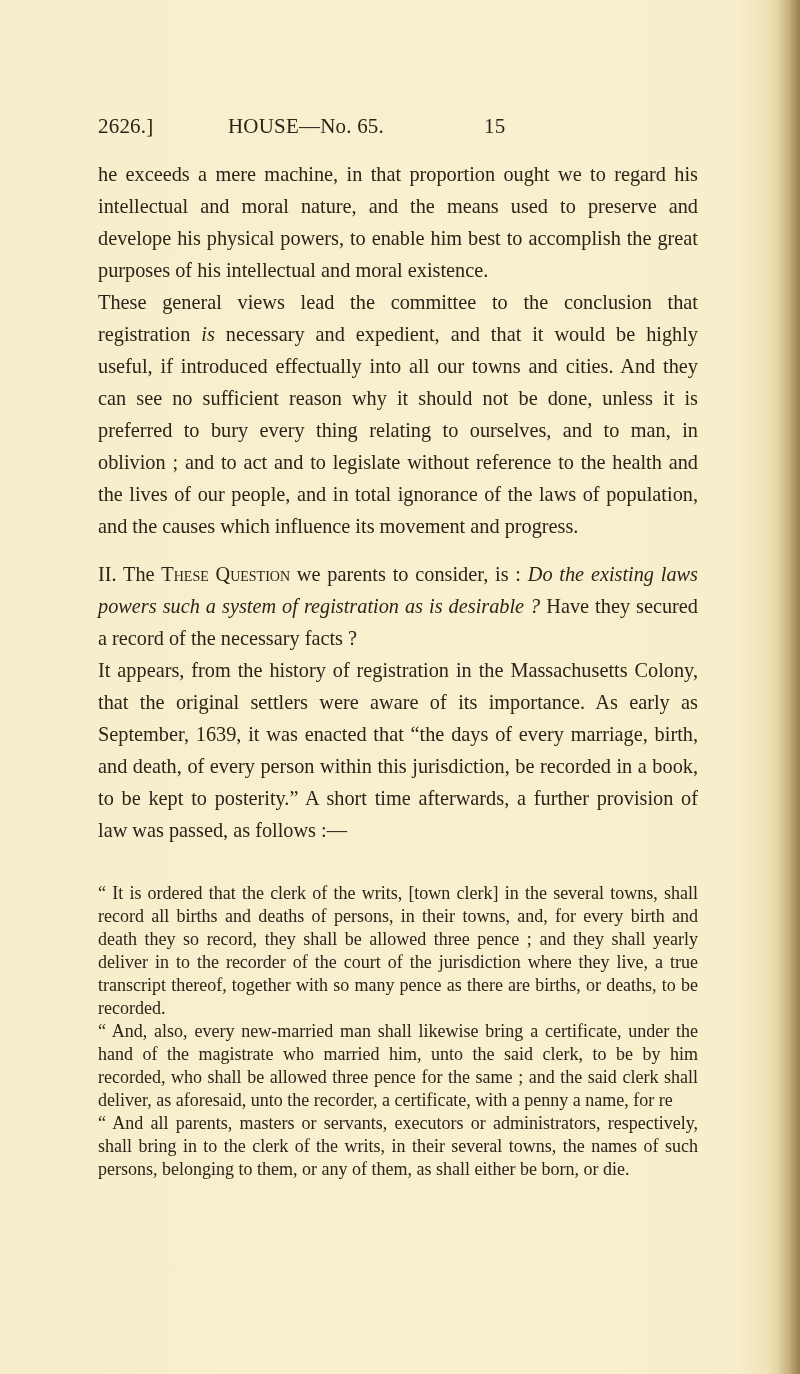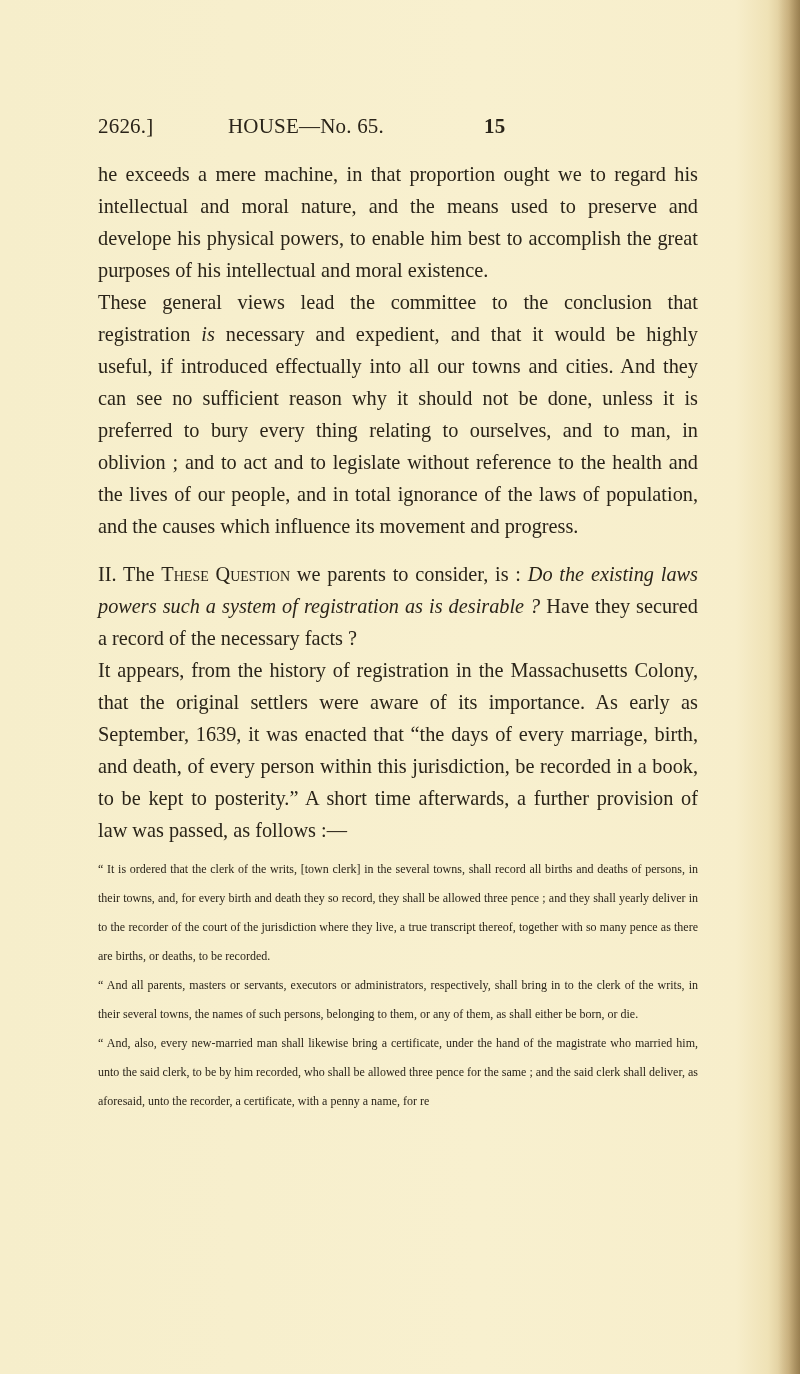--- a/index.html
+++ b/index.html
@@ -18,32 +18,32 @@
     position: absolute; right: 0; top: 0; width: 22px; height: 1374px;
     background: linear-gradient(90deg, rgba(0,0,0,0) 0%, rgba(170,140,90,0.35) 50%, rgba(120,95,55,0.55) 100%);
   }
   .running-head {
     position: absolute; top: 114px; left: 98px; width: 600px; height: 30px;
     font-size: 21px; letter-spacing: 0.2px;
   }
   .running-head span { position: absolute; top: 0; }
   .rh-year { left: 0; }
   .rh-title { left: 130px; text-align: center; }
-  .rh-page { left: 288px; left: 386px; font-weight: bold; }
+  .rh-page { left: 288px; left: 386px; }
   .body-text {
     position: absolute; left: 98px; top: 158px; width: 600px;
     font-size: 20.3px; line-height: 32px; text-align: justify;
   }
   .body-text p { margin: 0; text-indent: 0; }
   .section { margin-top: 16px !important; }
   .sc { font-variant: small-caps; }
   .it { font-style: italic; }
   .quote {
-    position: absolute; left: 98px; top: 855px; width: 600px;
-    font-size: 12px; line-height: 29px; text-align: justify;
+    position: absolute; left: 98px; top: 882px; width: 600px;
+    font-size: 18px; line-height: 23px; text-align: justify;
   }
   .quote p { margin: 0; }
 </style>
 </head>
 <body>
 
 <div class="page">
   <div class="edge"></div>
 
   <div class="running-head">
@@ -54,16 +54,16 @@
 
   <div class="body-text">
     <p>he exceeds a mere machine, in that proportion ought we to regard his intellectual and moral nature, and the means used to preserve and develope his physical powers, to enable him best to accomplish the great purposes of his intellectual and moral existence.</p>
     <p><span>These general views lead the committee to the conclusion that registration </span><span class="it">is</span><span> necessary and expedient, and that it would be highly useful, if introduced effectually into all our towns and cities. And they can see no sufficient reason why it should not be done, unless it is preferred to bury every thing relating to ourselves, and to man, in oblivion ; and to act and to legislate without reference to the health and the lives of our people, and in total ignorance of the laws of population, and the causes which influence its movement and progress.</span></p>
     <p class="section"><span>II. The </span><span class="sc">These Question</span><span> we parents to consider, is : </span><span class="it">Do the existing laws powers such a system of registration as is desirable ?</span><span> Have they secured a record of the necessary facts ?</span></p>
     <p>It appears, from the history of registration in the Massachusetts Colony, that the original settlers were aware of its importance. As early as September, 1639, it was enacted that “the days of every marriage, birth, and death, of every person within this jurisdiction, be recorded in a book, to be kept to posterity.” A short time afterwards, a further provision of law was passed, as follows :—</p>
   </div>
 
   <div class="quote">
     <p>“ It is ordered that the clerk of the writs, [town clerk] in the several towns, shall record all births and deaths of persons, in their towns, and, for every birth and death they so record, they shall be allowed three pence ; and they shall yearly deliver in to the recorder of the court of the jurisdiction where they live, a true transcript thereof, together with so many pence as there are births, or deaths, to be recorded.</p>
+    <p>“ And, also, every new-married man shall likewise bring a certificate, under the hand of the magistrate who married him, unto the said clerk, to be by him recorded, who shall be allowed three pence for the same ; and the said clerk shall deliver, as aforesaid, unto the recorder, a certificate, with a penny a name, for re</p>
     <p>“ And all parents, masters or servants, executors or administrators, respectively, shall bring in to the clerk of the writs, in their several towns, the names of such persons, belonging to them, or any of them, as shall either be born, or die.</p>
-    <p>“ And, also, every new-married man shall likewise bring a certificate, under the hand of the magistrate who married him, unto the said clerk, to be by him recorded, who shall be allowed three pence for the same ; and the said clerk shall deliver, as aforesaid, unto the recorder, a certificate, with a penny a name, for re</p>
   </div>
 </div>
 
 </body></html>

